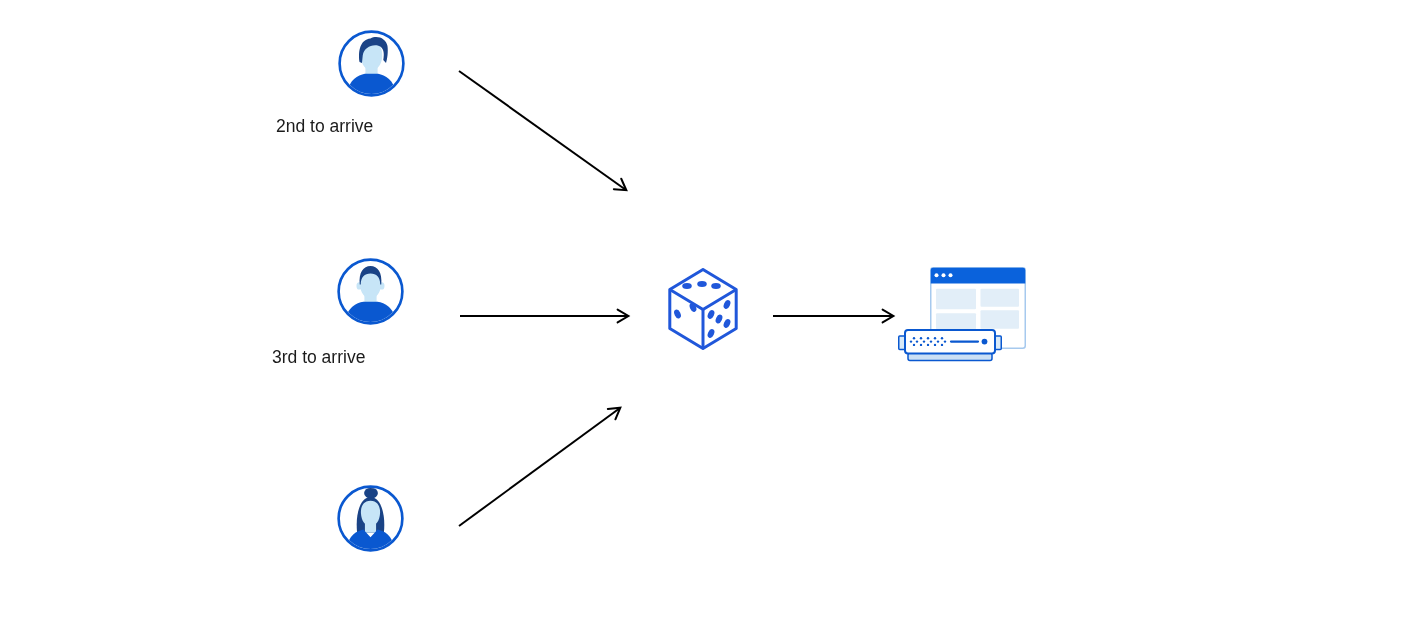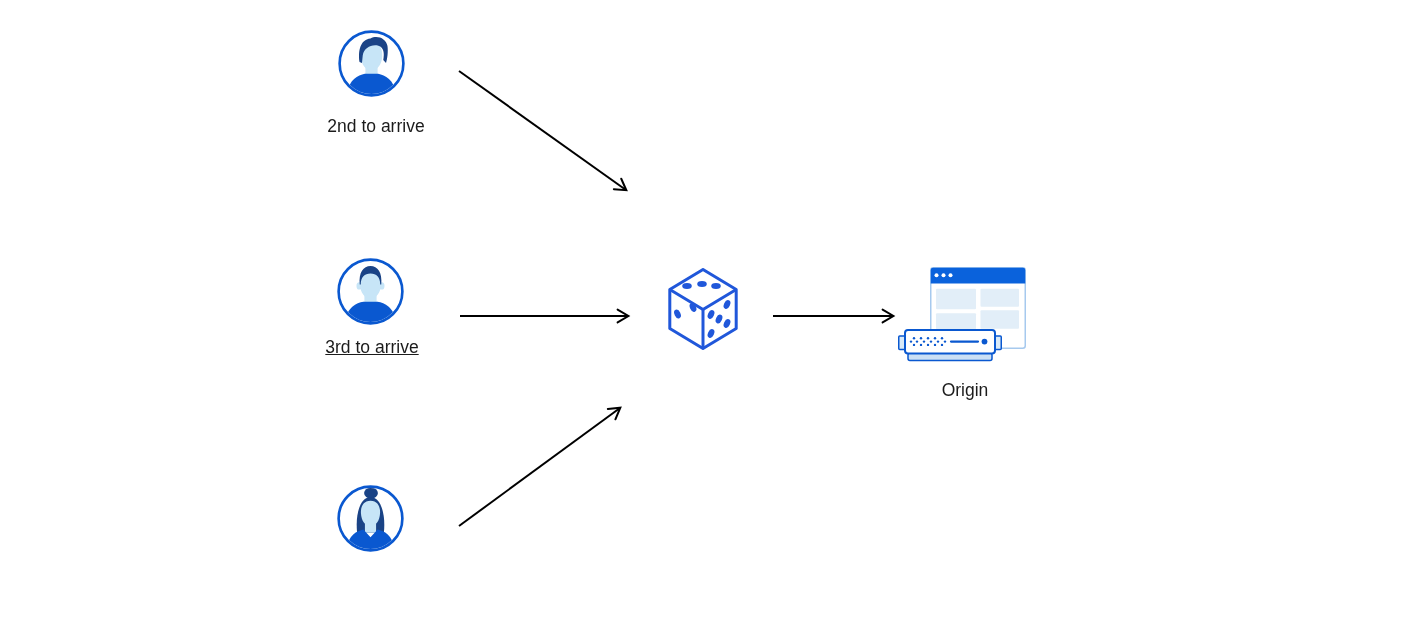--- a/index.html
+++ b/index.html
@@ -2,21 +2,21 @@
 <html><head>
 <meta charset="utf-8">
 <style>
   html,body{margin:0;padding:0;background:#ffffff;}
   #canvas{
     position:relative;width:1405px;height:633px;background:#ffffff;overflow:hidden;
     font-family:"Liberation Sans", sans-serif;
   }
   .abs{position:absolute;}
   .node-label{
-    position:absolute;width:200px;text-align:center;
+    position:absolute;width:200px;text-align:left;
     font-size:17.5px;line-height:19px;color:#1b1b1b;font-weight:400;
   }
   .avatar{width:67px;height:67px;display:block;}
   svg{display:block;}
 </style>
 </head>
 <body>
 
 <div id="canvas">
 
@@ -61,21 +61,21 @@
       <g clip-path="url(#clipB)">
         <rect x="27" y="33" width="12" height="14" fill="#C7E5F7"></rect>
         <path d="M7,66 C9,49 18.5,44.3 26,43 L40,43 C47.5,44.3 57,49 59,66 Z" fill="#0A58D0"></path>
         <ellipse cx="21.8" cy="27.5" rx="2.6" ry="3.6" fill="#C7E5F7"></ellipse>
         <ellipse cx="44.2" cy="27.5" rx="2.6" ry="3.6" fill="#C7E5F7"></ellipse>
         <path d="M33,12.5 C41,12.5 43.8,19.5 43.4,26.5 C43,34 38.8,39.8 33,39.8 C27.2,39.8 23,34 22.6,26.5 C22.2,19.5 25,12.5 33,12.5 Z" fill="#C7E5F7"></path>
         <path d="M22.4,26 C21.2,14.5 26,8 33,8 C40,8 44.8,14.5 43.6,26 L42.6,26 C42.6,19 38.8,15.2 33,15.2 C27.2,15.2 23.4,19 23.4,26 Z" fill="#1A4386"></path>
       </g>
     </svg>
   </div>
-  <div class="node-label" style="left:272px;top:338px;text-decoration:underline;">3rd to arrive</div>
+  <div class="node-label" style="left:272px;top:348px;">3rd to arrive</div>
 
   <div class="abs" style="left:337px;top:485px;">
     <svg class="avatar" viewBox="0 0 66 66">
       <defs>
           <clipPath id="clipC">
             <circle cx="33" cy="33" r="30"></circle>
           </clipPath>
         </defs>
       <circle cx="33" cy="33" r="31.4" fill="#ffffff" stroke="#0A58D0" stroke-width="2.6"></circle>
       <g clip-path="url(#clipC)">
@@ -152,15 +152,14 @@
           <circle cx="40" cy="12.6" r="1.2"></circle>
           <circle cx="37" cy="15.9" r="1.2"></circle>
         <circle cx="44" cy="9.3" r="1.2"></circle>
           <circle cx="44" cy="15.9" r="1.2"></circle>
           <circle cx="47" cy="12.6" r="1.2"></circle>
       </g>
       <line x1="53" y1="12.6" x2="80" y2="12.6" stroke="#0A58D0" stroke-width="2.2" stroke-linecap="round"></line>
       <circle cx="86.5" cy="12.6" r="2.9" fill="#0A58D0"></circle>
     </svg>
   </div>
-  <div class="node-label" style="left:865px;top:381px;">Origin</div>
 
 </div>
 
 </body></html>

